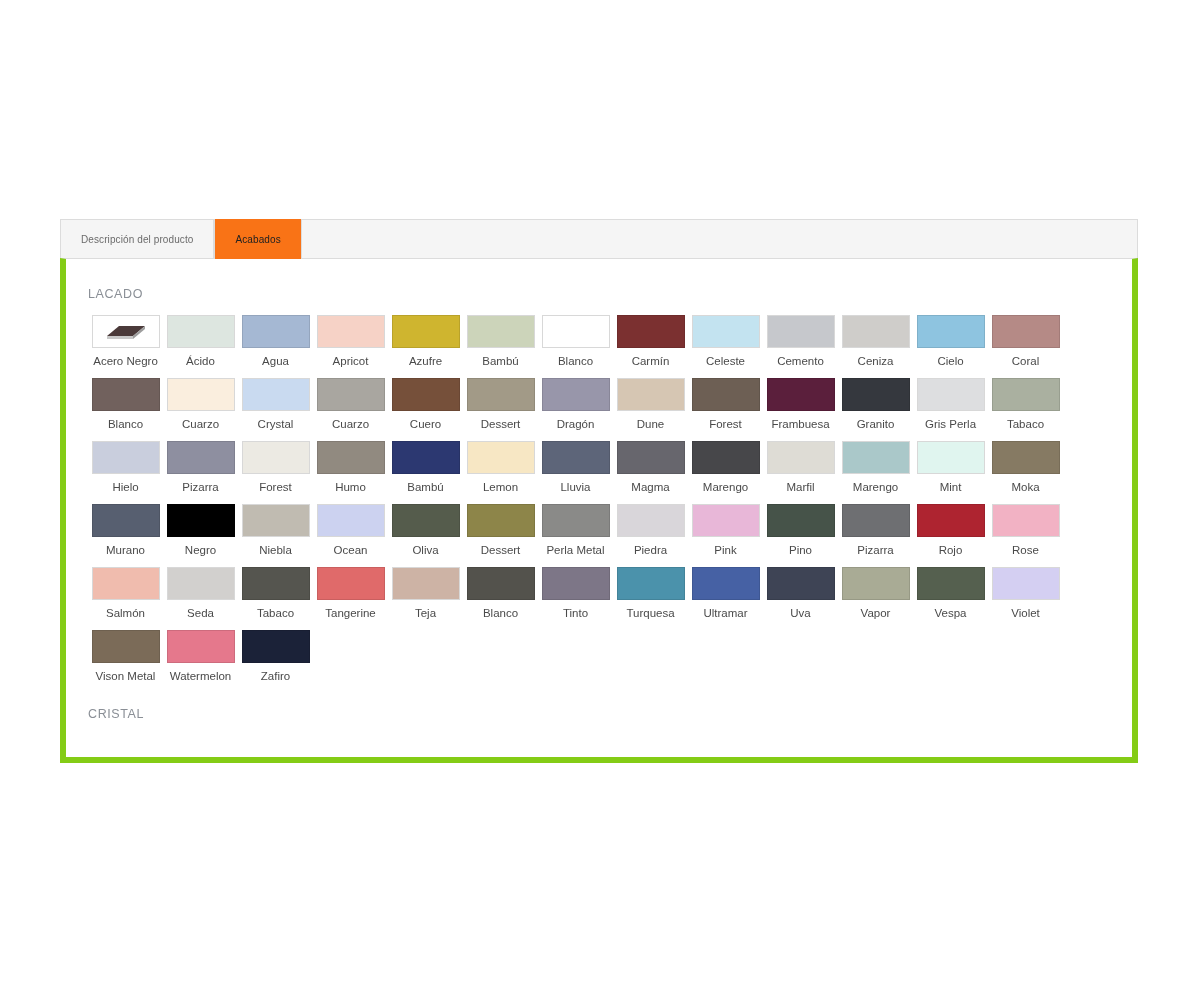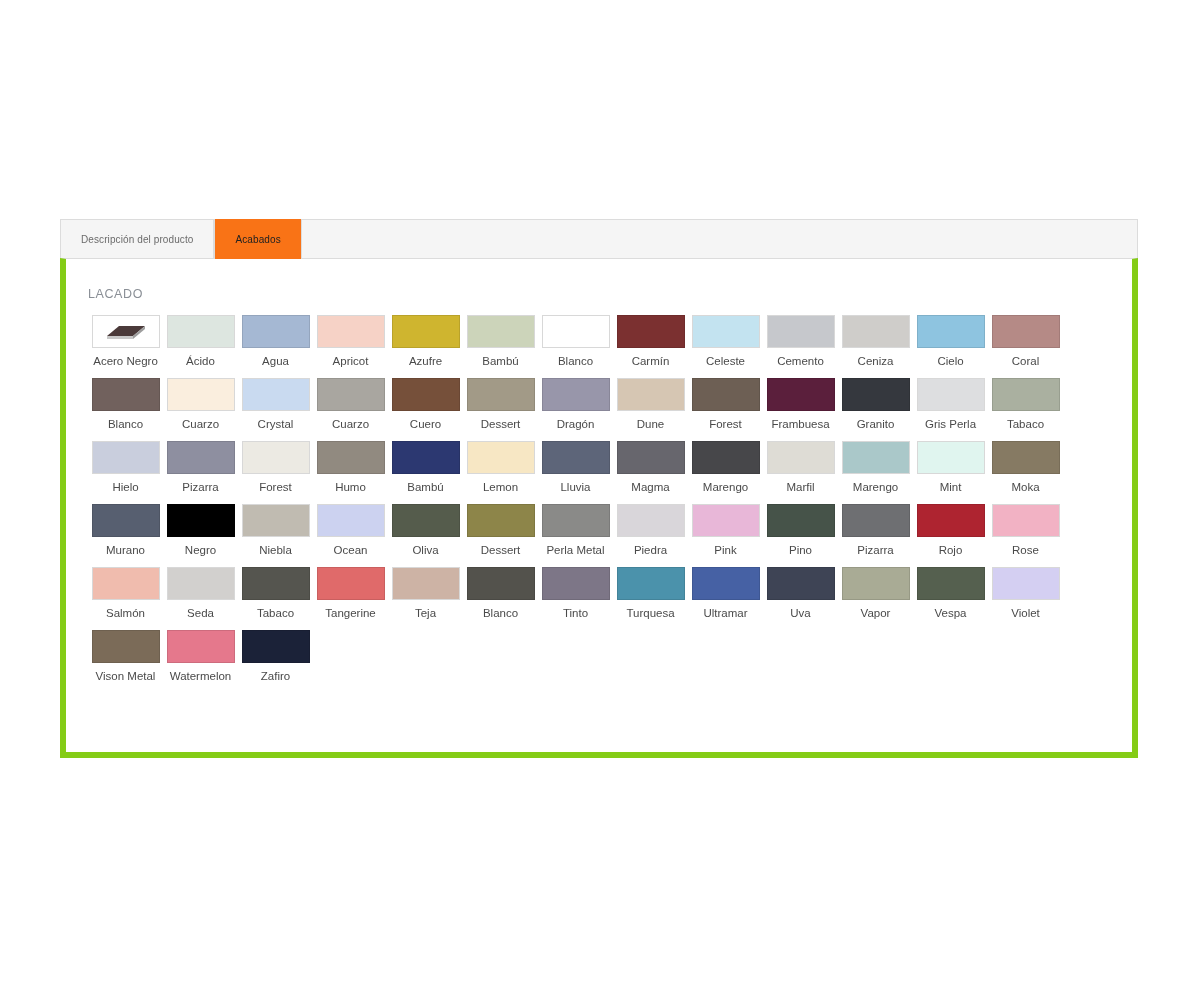--- a/index.html
+++ b/index.html
@@ -442,17 +442,18 @@
           <div class="swatch-cell">
             <div class="swatch-chip" style="background: rgb(229, 120, 140);"></div>
             <div class="swatch-label">Watermelon</div>
           </div>
           <div class="swatch-cell">
             <div class="swatch-chip" style="background: rgb(27, 34, 56);"></div>
             <div class="swatch-label">Zafiro</div>
           </div>
         </div>
 
+      <h3 class="section-title cristal">CRISTAL</h3>
 
     </div>
   </div>
 
 </div>
 
 </body></html>

